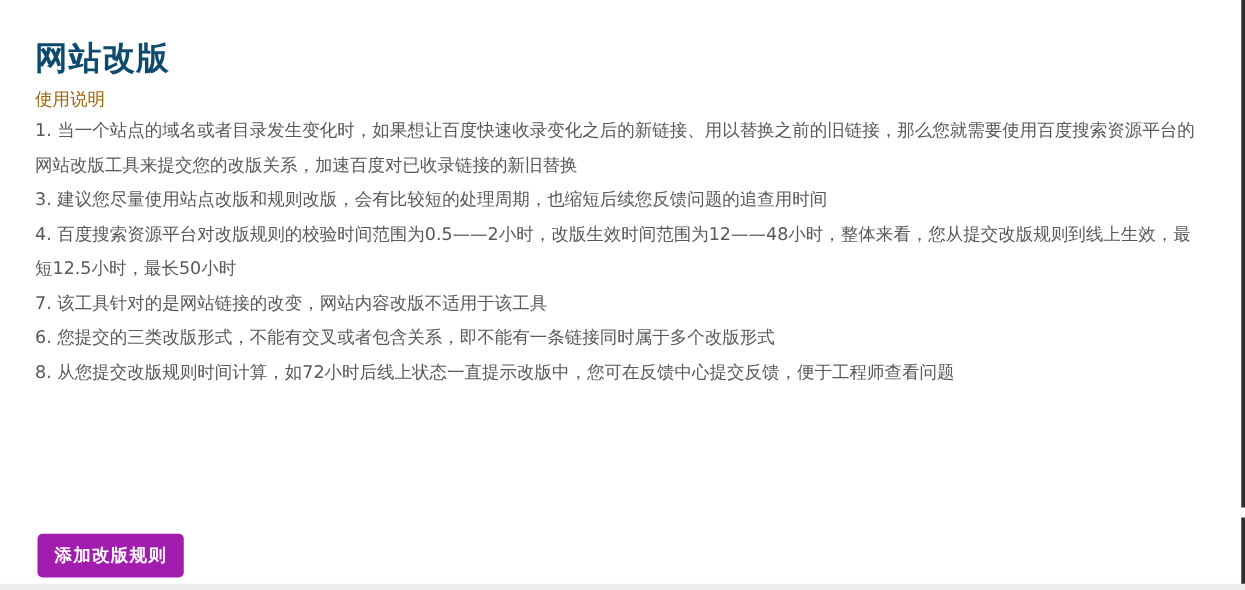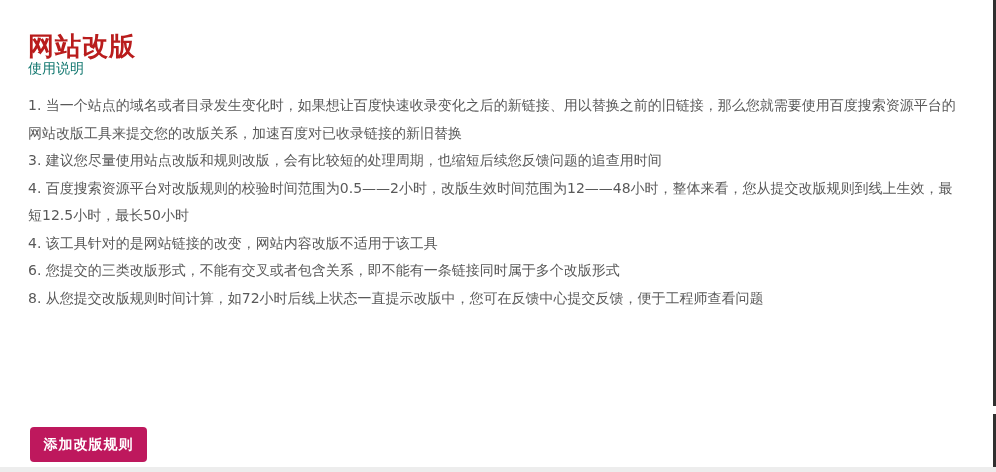--- a/index.html
+++ b/index.html
@@ -14,50 +14,50 @@
     height: 472px;
     background: #ffffff;
     overflow: hidden;
   }
   .page-title {
     position: absolute;
     left: 28px;
     top: 12px;
     font-size: 26px;
     font-weight: bold;
-    color: #b91c1c;
+    color: #0c4a6e;
     letter-spacing: 1px;
   }
   .usage-heading {
     position: absolute;
     left: 28px;
-    top: 60px;
+    top: 71px;
     font-size: 14px;
-    color: #0f766e;
+    color: #a16207;
   }
   .instructions {
     position: absolute;
     left: 28px;
     top: 92px;
     width: 938px;
     font-size: 14px;
     line-height: 27.5px;
     color: #595959;
   }
   .instructions p {
     margin: 0;
     padding: 0;
   }
   .add-rule-button {
     position: absolute;
     left: 30px;
     top: 427px;
     width: 117px;
     height: 35px;
-    background: #be185d;
+    background: #a21caf;
     color: #ffffff;
     font-size: 14px;
     font-weight: bold;
     font-family: "DejaVu Sans", "Liberation Sans", sans-serif;
     border: none;
     border-radius: 4px;
     cursor: pointer;
     letter-spacing: 1px;
   }
   .edge-line-top {
@@ -91,21 +91,21 @@
 <div class="page">
 
   <h1 class="page-title">网站改版</h1>
 
   <div class="usage-heading">使用说明</div>
 
   <div class="instructions">
     <p>1. 当一个站点的域名或者目录发生变化时，如果想让百度快速收录变化之后的新链接、用以替换之前的旧链接，那么您就需要使用百度搜索资源平台的网站改版工具来提交您的改版关系，加速百度对已收录链接的新旧替换</p>
     <p>3. 建议您尽量使用站点改版和规则改版，会有比较短的处理周期，也缩短后续您反馈问题的追查用时间</p>
     <p>4. 百度搜索资源平台对改版规则的校验时间范围为0.5——2小时，改版生效时间范围为12——48小时，整体来看，您从提交改版规则到线上生效，最短12.5小时，最长50小时</p>
-    <p>4. 该工具针对的是网站链接的改变，网站内容改版不适用于该工具</p>
+    <p>7. 该工具针对的是网站链接的改变，网站内容改版不适用于该工具</p>
     <p>6. 您提交的三类改版形式，不能有交叉或者包含关系，即不能有一条链接同时属于多个改版形式</p>
     <p>8. 从您提交改版规则时间计算，如72小时后线上状态一直提示改版中，您可在反馈中心提交反馈，便于工程师查看问题</p>
   </div>
 
   <button class="add-rule-button">添加改版规则</button>
 
   <div class="edge-line-top"></div>
   <div class="edge-line-bottom"></div>
   <div class="bottom-strip"></div>
 

